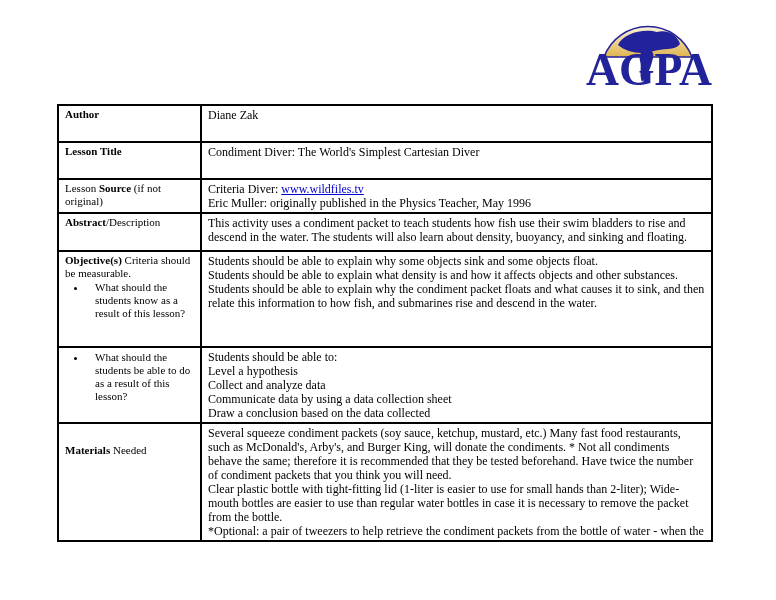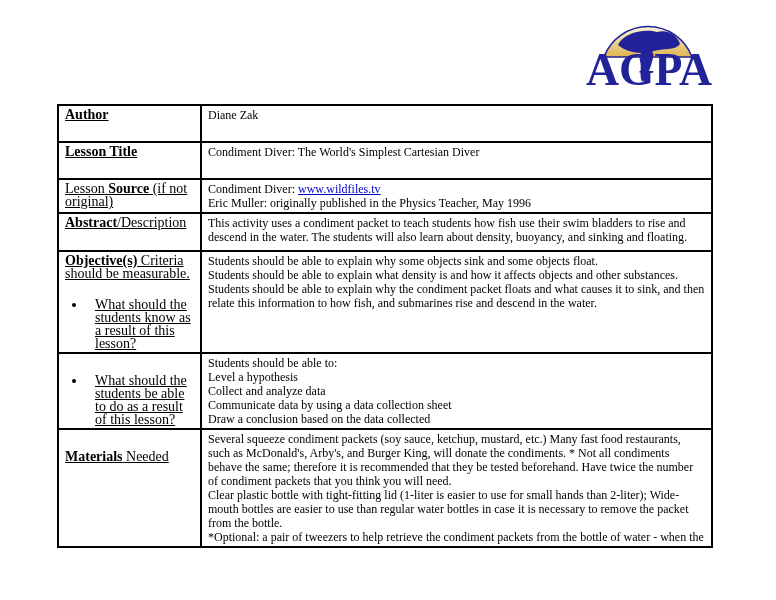--- a/index.html
+++ b/index.html
@@ -9,25 +9,25 @@
   }
   .logo{position:absolute;left:584px;top:24px;width:130px;height:68px;}
   table.lesson{
     position:absolute;left:57px;top:104px;width:656px;
     border-collapse:collapse;table-layout:fixed;
   }
   table.lesson td{
     border:2px solid #000;box-sizing:border-box;
     padding:2px 6px;vertical-align:top;overflow:hidden;
   }
-  td.lbl{width:143px;font-size:14px;line-height:13px;text-decoration:underline;}
+  td.lbl{width:143px;font-size:11px;line-height:13px;}
   td.val{font-size:12px;line-height:14px;}
   td.mid{vertical-align:middle;}
   .b{font-weight:bold;}
-  ul.bullets{margin:18px 0 0 0;padding-left:22px;}
+  ul.bullets{margin:1px 0 0 0;padding-left:22px;}
   ul.bullets li{padding-left:8px;}
   a.src-link{color:#0000cc;text-decoration:underline;cursor:pointer;}
   .val p{margin:0;}
   .h37{height:37px}.h35{height:26px}.h38{height:38px}.h75{height:96px}.h73{height:73px}.h108{height:108px}
 </style>
 </head>
 <body>
 
 <div class="logo">
   <svg width="130" height="68" viewBox="0 0 130 68">
@@ -63,21 +63,21 @@
       <span>Condiment Diver: The World's Simplest Cartesian Diver</span>
     </td>
   </tr>
 
 
   <tr>
     <td class="lbl mid h35">
       <span>Lesson </span><span class="b">Source</span><span> (if not original)</span>
     </td>
     <td class="val">
-      <p><span>Condiment Diver: </span><a class="src-link">www.wildfiles.tv</a></p>
+      <p><span>Criteria Diver: </span><a class="src-link">www.wildfiles.tv</a></p>
       <p>Eric Muller: originally published in the Physics Teacher, May 1996</p>
     </td>
   </tr>
 
   <tr>
     <td class="lbl mid h38">
       <span class="b">Abstract</span><span>/Description</span>
     </td>
     <td class="val">
       <span>This activity uses a condiment packet to teach students how fish use their swim bladders to rise and descend in the water. The students will also learn about density, buoyancy, and sinking and floating.</span>

